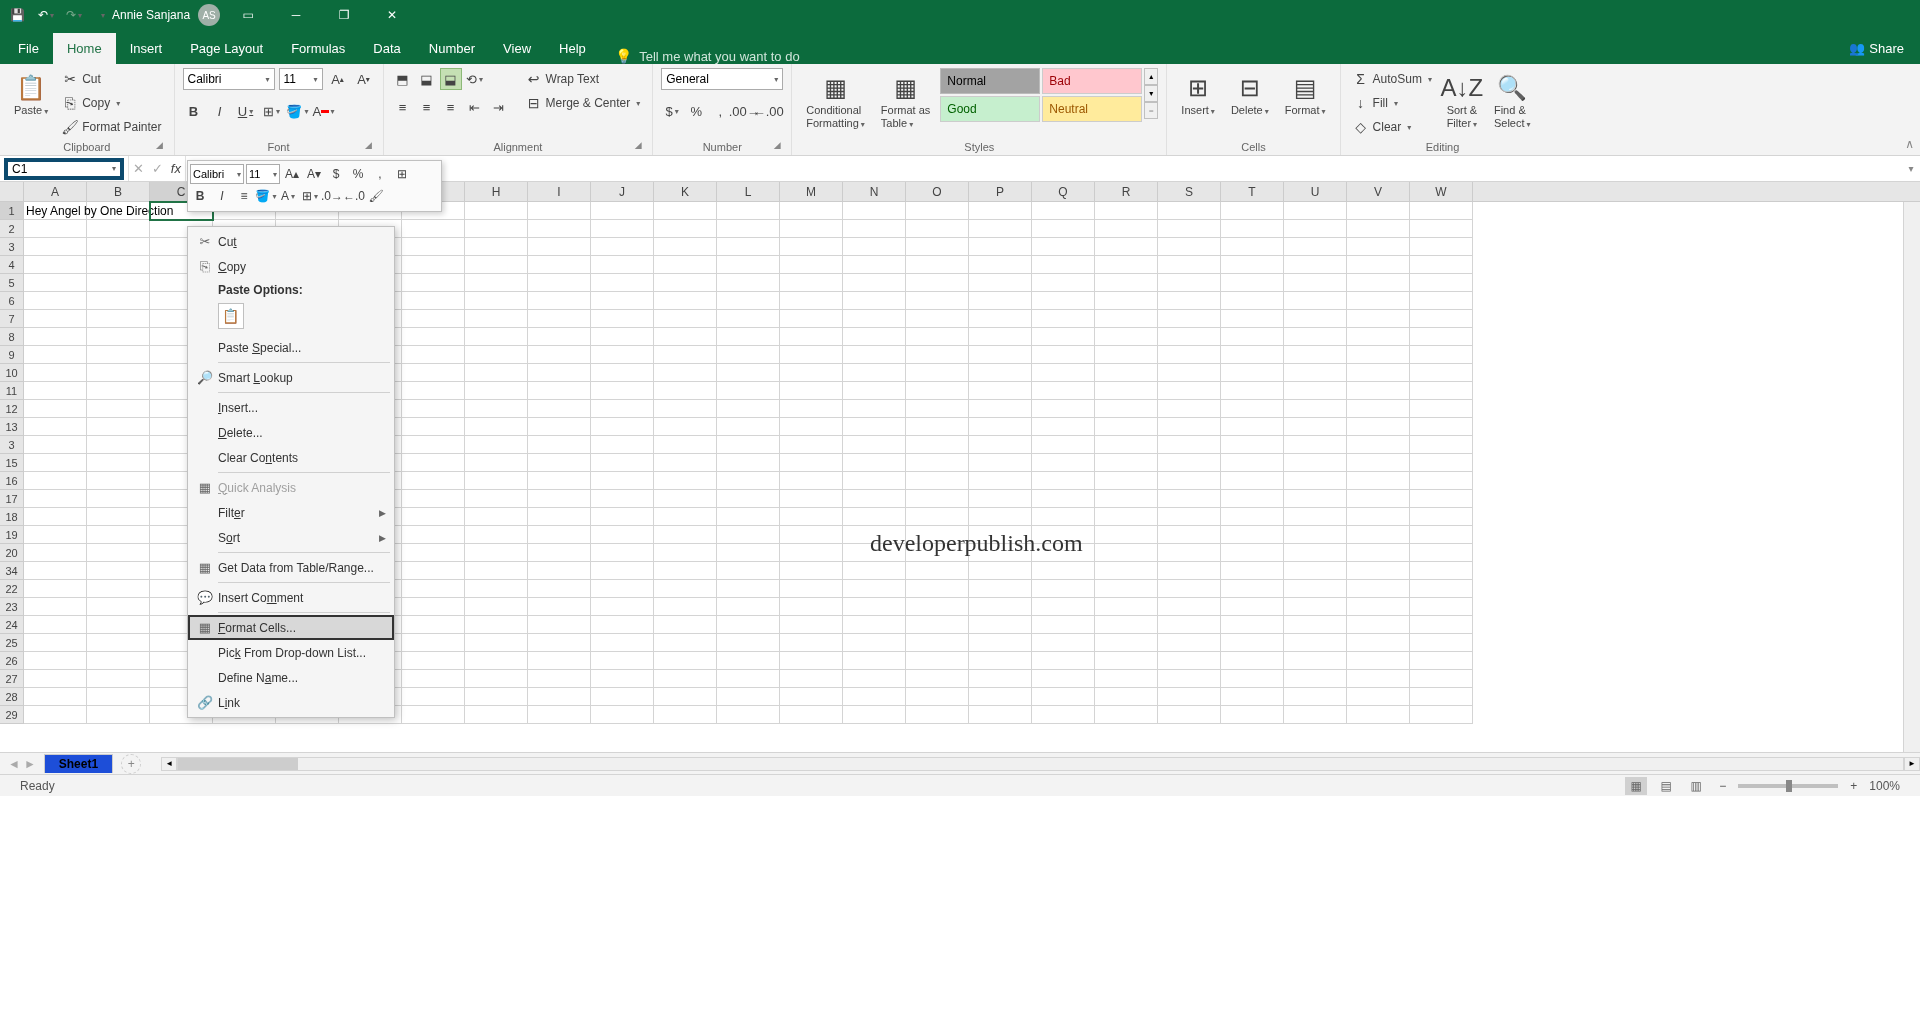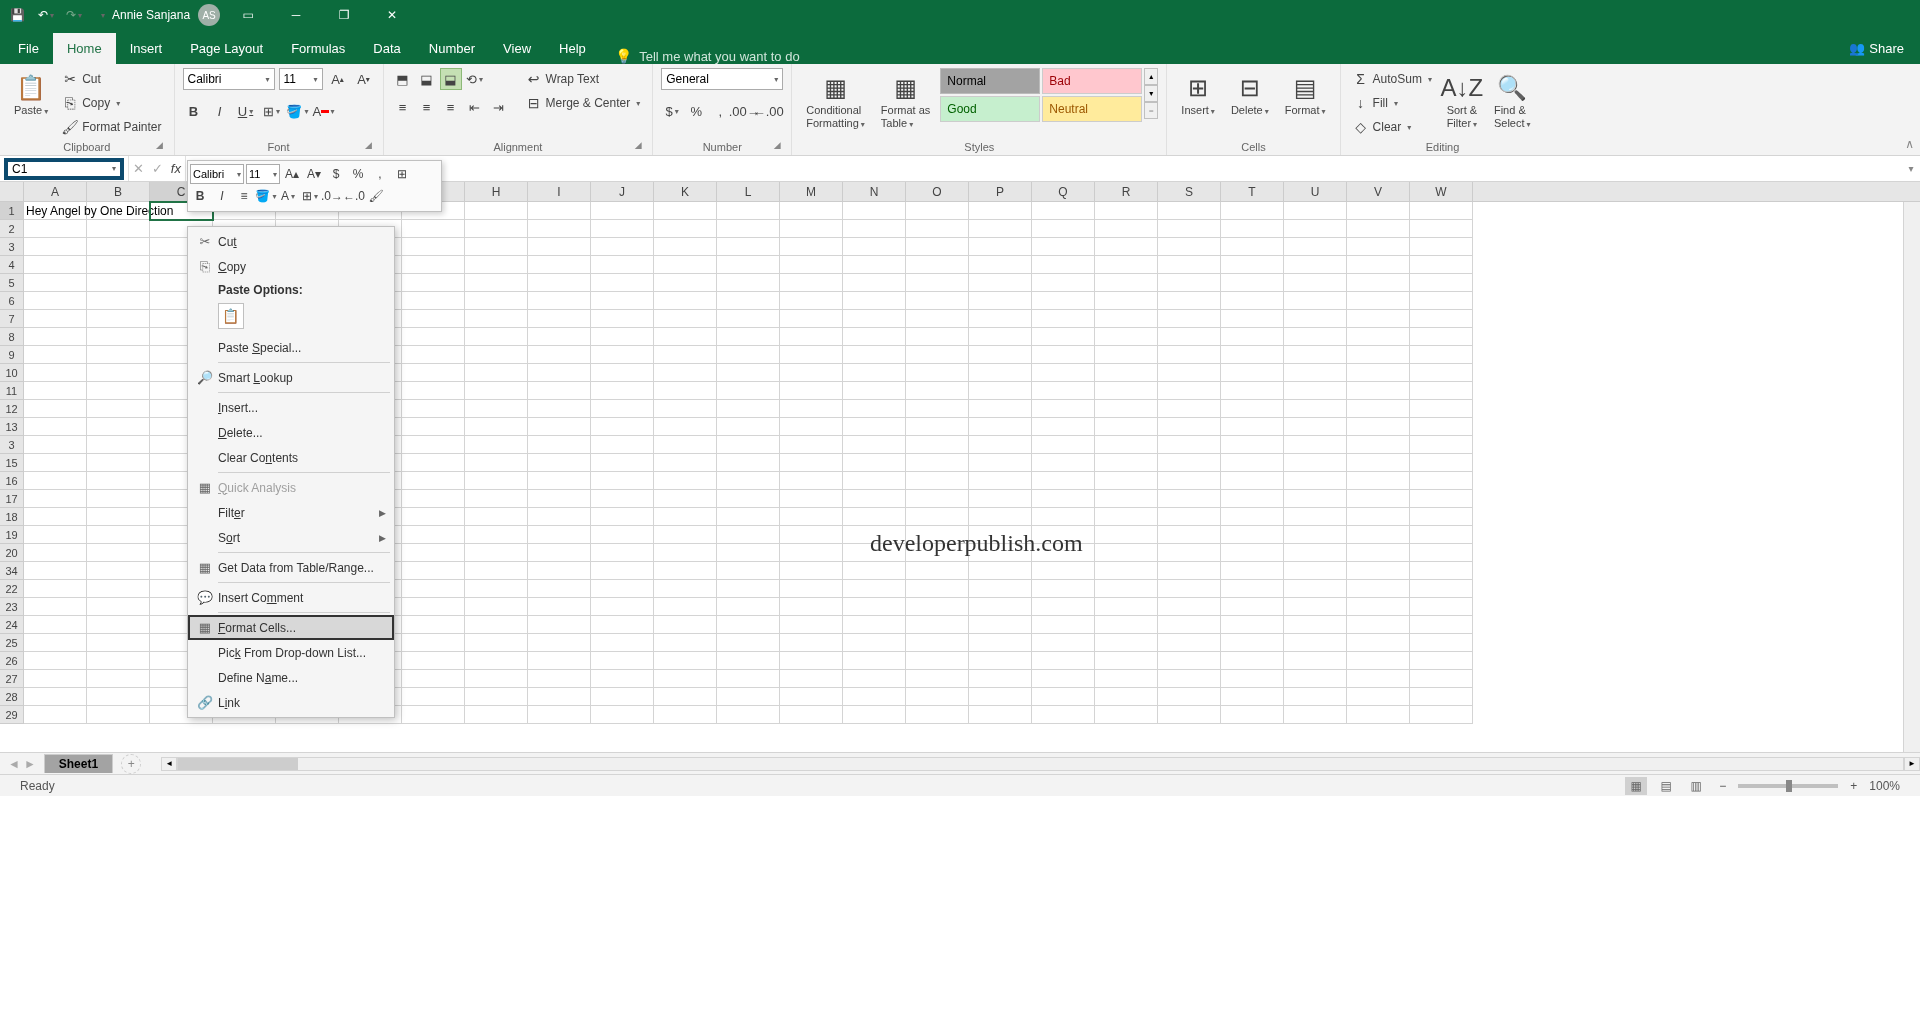--- a/index.html
+++ b/index.html
@@ -105,21 +105,21 @@
 .cm-item .sub-arrow { font-size: 9px; color: #666; }
 .cm-sep { height: 1px; background: #d0d0d0; margin: 2px 4px 2px 30px; }
 .cm-header { font-weight: bold; padding: 4px 8px 4px 30px; color: #333; }
 .cm-paste-opts { padding: 2px 0 6px 30px; display: flex; gap: 4px; }
 .cm-paste-icon { width: 26px; height: 26px; border: 1px solid #c0c0c0; background: #fff; display: flex; align-items: center; justify-content: center; font-size: 14px; cursor: pointer; }
 
 
 .sheet-tabs-bar { height: 22px; background: #f3f3f3; border-top: 1px solid #d4d4d4; display: flex; align-items: center; font-size: 12px; }
 .sheet-nav { display: flex; gap: 4px; padding: 0 8px; color: #aaa; }
 .sheet-nav span { cursor: pointer; }
-.sheet-tab { padding: 2px 14px; background: #a3a3a3; border: 1px solid #ccc; border-bottom: none; font-weight: bold; cursor: pointer; }
+.sheet-tab { padding: 2px 14px; background: #1d4ed8; border: 1px solid #ccc; border-bottom: none; font-weight: bold; cursor: pointer; }
 .sheet-add { width: 20px; height: 20px; border: 1px dashed #ccc; border-radius: 50%; display: flex; align-items: center; justify-content: center; margin-left: 8px; color: #888; cursor: pointer; font-size: 12px; }
 .hscroll-area { flex: 1; margin-left: 20px; display: flex; align-items: center; }
 .hscroll-track { flex: 1; height: 14px; background: #f0f0f0; border: 1px solid #d4d4d4; position: relative; }
 .hscroll-thumb { position: absolute; left: 0; width: 120px; height: 100%; background: #cdcdcd; }
 .scroll-btn { width: 16px; height: 14px; border: 1px solid #d4d4d4; background: #f0f0f0; font-size: 8px; display: flex; align-items: center; justify-content: center; cursor: pointer; }
 
 
 .status-bar { height: 22px; background: #f3f3f3; border-top: 1px solid #d4d4d4; display: flex; align-items: center; font-size: 12px; color: #555; padding: 0 20px; }
 .status-left { flex: 1; }
 .status-right { display: flex; align-items: center; gap: 8px; }

